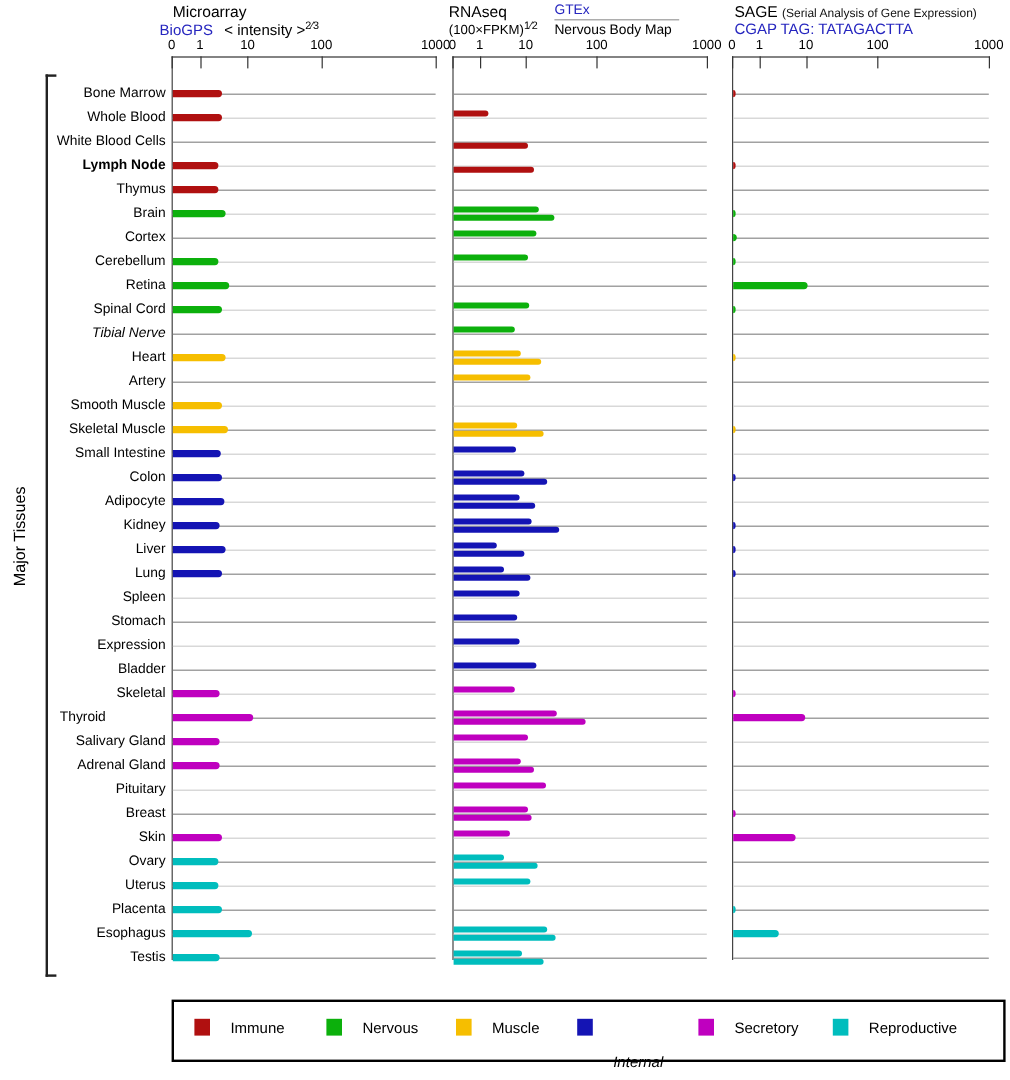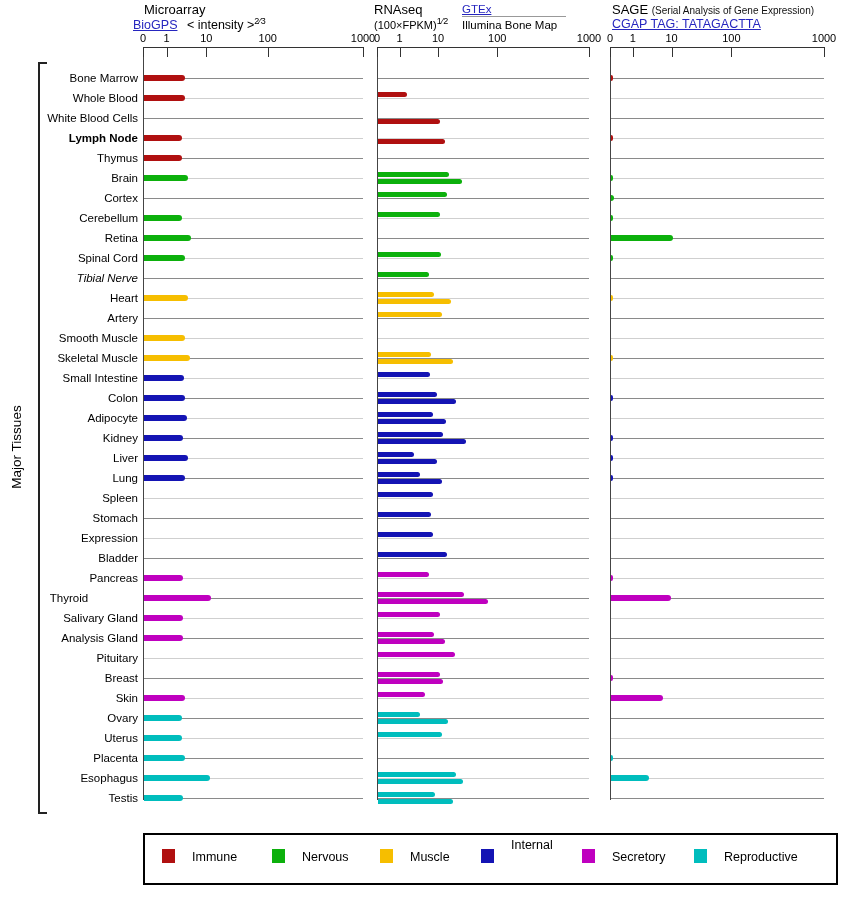--- a/index.html
+++ b/index.html
@@ -1,21 +1,21 @@
 <!DOCTYPE html>
 <html><head>
 <meta charset="utf-8">
 <style>
   html,body{margin:0;padding:0;background:#ffffff;}
   body{width:842px;height:900px;position:relative;overflow:hidden;
        font-family:"Liberation Sans", sans-serif;color:#000;}
   #chart{position:absolute;inset:0;}
   .t-title{position:absolute;font-size:13px;white-space:nowrap;}
   .t-sub{position:absolute;font-size:12.5px;white-space:nowrap;}
-  .link{color:#2626bf;text-decoration:underline;}
+  .link{color:#2626bf;}
   sup{font-size:9px;}
   .note{font-size:10px;color:#111;}
   .gtexblock{position:absolute;left:462px;top:3px;}
   .gtex{font-size:11.5px;border-bottom:1px solid #999;padding-bottom:1px;width:104px;display:block;}
   .src2{font-size:11.5px;margin-top:2px;color:#000;}
   .cgap{position:absolute;left:612px;top:17px;font-size:12.5px;white-space:nowrap;}
   .axisline{position:absolute;background:#333;height:1px;}
   .vline{position:absolute;background:#444;width:1px;}
   .tick{position:absolute;background:#333;width:1px;height:10px;}
   .ticklabel{position:absolute;transform:translateX(-50%);font-size:11px;line-height:12px;}
@@ -41,21 +41,21 @@
     <span class="link">BioGPS</span>
     <span style="margin-left:6px">&lt; intensity &gt;</span><sup>2⁄3</sup>
   </div>
 
   <div class="t-title" style="left:374px;top:2px">RNAseq</div>
   <div class="t-sub" style="left:374px;top:16px;font-size:11px">
     <span>(100×FPKM)</span><sup>1⁄2</sup>
   </div>
   <div class="gtexblock">
     <span class="link gtex">GTEx</span>
-    <div class="src2">Illumina Bone Map</div>
+    <div class="src2">Nervous Body Map</div>
   </div>
 
   <div class="t-title" style="left:612px;top:2px">
     <span>SAGE</span>
     <span class="note">(Serial Analysis of Gene Expression)</span>
   </div>
   <div class="cgap link">CGAP TAG: TATAGACTTA</div>
 
   <div class="ylabel">Major Tissues</div>
   <div class="bracket-v"></div>
@@ -251,42 +251,42 @@
     <div class="rowlabel" style="top: 530px;">Expression</div>
     <div class="rowline" style="left: 144px; top: 538px; width: 219px; background: rgb(207, 207, 207);"></div>
     <div class="rowline" style="left: 378px; top: 538px; width: 211px; background: rgb(207, 207, 207);"></div>
     <div class="rowline" style="left: 611px; top: 538px; width: 213px; background: rgb(207, 207, 207);"></div>
     <div class="bar" style="left: 378px; top: 532px; width: 55.1121px; height: 5px; background: rgb(20, 20, 180);"></div>
     <div class="rowlabel" style="top: 550px;">Bladder</div>
     <div class="rowline" style="left: 144px; top: 558px; width: 219px; background: rgb(138, 138, 138);"></div>
     <div class="rowline" style="left: 378px; top: 558px; width: 211px; background: rgb(138, 138, 138);"></div>
     <div class="rowline" style="left: 611px; top: 558px; width: 213px; background: rgb(138, 138, 138);"></div>
     <div class="bar" style="left: 378px; top: 552px; width: 68.765px; height: 5px; background: rgb(20, 20, 180);"></div>
-    <div class="rowlabel" style="top: 570px;">Pancreas</div>
+    <div class="rowlabel" style="top: 570px;">Skeletal</div>
     <div class="rowline" style="left: 144px; top: 578px; width: 219px; background: rgb(207, 207, 207);"></div>
     <div class="rowline" style="left: 378px; top: 578px; width: 211px; background: rgb(207, 207, 207);"></div>
     <div class="rowline" style="left: 611px; top: 578px; width: 213px; background: rgb(207, 207, 207);"></div>
     <div class="bar" style="left: 144px; top: 575px; width: 38.68px; height: 6px; background: rgb(191, 0, 191);"></div>
     <div class="bar" style="left: 378px; top: 572px; width: 51.0932px; height: 5px; background: rgb(191, 0, 191);"></div>
     <div class="bar" style="left: 611px; top: 575px; width: 2.2898px; height: 6px; background: rgb(191, 0, 191);"></div>
     <div class="rowlabel" style="top: 590px; text-align: center;">Thyroid</div>
     <div class="rowline" style="left: 144px; top: 598px; width: 219px; background: rgb(138, 138, 138);"></div>
     <div class="rowline" style="left: 378px; top: 598px; width: 211px; background: rgb(138, 138, 138);"></div>
     <div class="rowline" style="left: 611px; top: 598px; width: 213px; background: rgb(138, 138, 138);"></div>
     <div class="bar" style="left: 144px; top: 595px; width: 67.0856px; height: 6px; background: rgb(191, 0, 191);"></div>
     <div class="bar" style="left: 378px; top: 592px; width: 85.6008px; height: 5px; background: rgb(191, 0, 191);"></div>
     <div class="bar" style="left: 378px; top: 599px; width: 109.917px; height: 5px; background: rgb(191, 0, 191);"></div>
     <div class="bar" style="left: 611px; top: 595px; width: 59.8596px; height: 6px; background: rgb(191, 0, 191);"></div>
     <div class="rowlabel" style="top: 610px;">Salivary Gland</div>
     <div class="rowline" style="left: 144px; top: 618px; width: 219px; background: rgb(207, 207, 207);"></div>
     <div class="rowline" style="left: 378px; top: 618px; width: 211px; background: rgb(207, 207, 207);"></div>
     <div class="rowline" style="left: 611px; top: 618px; width: 213px; background: rgb(207, 207, 207);"></div>
     <div class="bar" style="left: 144px; top: 615px; width: 38.68px; height: 6px; background: rgb(191, 0, 191);"></div>
     <div class="bar" style="left: 378px; top: 612px; width: 61.5647px; height: 5px; background: rgb(191, 0, 191);"></div>
-    <div class="rowlabel" style="top: 630px;">Analysis Gland</div>
+    <div class="rowlabel" style="top: 630px;">Adrenal Gland</div>
     <div class="rowline" style="left: 144px; top: 638px; width: 219px; background: rgb(138, 138, 138);"></div>
     <div class="rowline" style="left: 378px; top: 638px; width: 211px; background: rgb(138, 138, 138);"></div>
     <div class="rowline" style="left: 611px; top: 638px; width: 213px; background: rgb(138, 138, 138);"></div>
     <div class="bar" style="left: 144px; top: 635px; width: 38.68px; height: 6px; background: rgb(191, 0, 191);"></div>
     <div class="bar" style="left: 378px; top: 632px; width: 56.2619px; height: 5px; background: rgb(191, 0, 191);"></div>
     <div class="bar" style="left: 378px; top: 639px; width: 66.9927px; height: 5px; background: rgb(191, 0, 191);"></div>
     <div class="rowlabel" style="top: 650px;">Pituitary</div>
     <div class="rowline" style="left: 144px; top: 658px; width: 219px; background: rgb(207, 207, 207);"></div>
     <div class="rowline" style="left: 378px; top: 658px; width: 211px; background: rgb(207, 207, 207);"></div>
     <div class="rowline" style="left: 611px; top: 658px; width: 213px; background: rgb(207, 207, 207);"></div>
@@ -339,18 +339,18 @@
     <div class="bar" style="left: 144px; top: 795px; width: 38.68px; height: 6px; background: rgb(0, 189, 189);"></div>
     <div class="bar" style="left: 378px; top: 792px; width: 56.7004px; height: 5px; background: rgb(0, 189, 189);"></div>
     <div class="bar" style="left: 378px; top: 799px; width: 75.4312px; height: 5px; background: rgb(0, 189, 189);"></div>
     <div class="swatch" style="left: 162px; top: 849px; background: rgb(176, 16, 16);"></div>
     <div class="legendlabel" style="left: 192px; top: 850px;">Immune</div>
     <div class="swatch" style="left: 272px; top: 849px; background: rgb(12, 176, 12);"></div>
     <div class="legendlabel" style="left: 302px; top: 850px;">Nervous</div>
     <div class="swatch" style="left: 380px; top: 849px; background: rgb(246, 190, 0);"></div>
     <div class="legendlabel" style="left: 410px; top: 850px;">Muscle</div>
     <div class="swatch" style="left: 481px; top: 849px; background: rgb(20, 20, 180);"></div>
-    <div class="legendlabel" style="left: 511px; top: 838px;">Internal</div>
+    <div class="legendlabel" style="left: 511px; top: 878px; font-style: italic;">Internal</div>
     <div class="swatch" style="left: 582px; top: 849px; background: rgb(191, 0, 191);"></div>
     <div class="legendlabel" style="left: 612px; top: 850px;">Secretory</div>
     <div class="swatch" style="left: 694px; top: 849px; background: rgb(0, 189, 189);"></div>
     <div class="legendlabel" style="left: 724px; top: 850px;">Reproductive</div>
   </div>
 
 </body></html>

